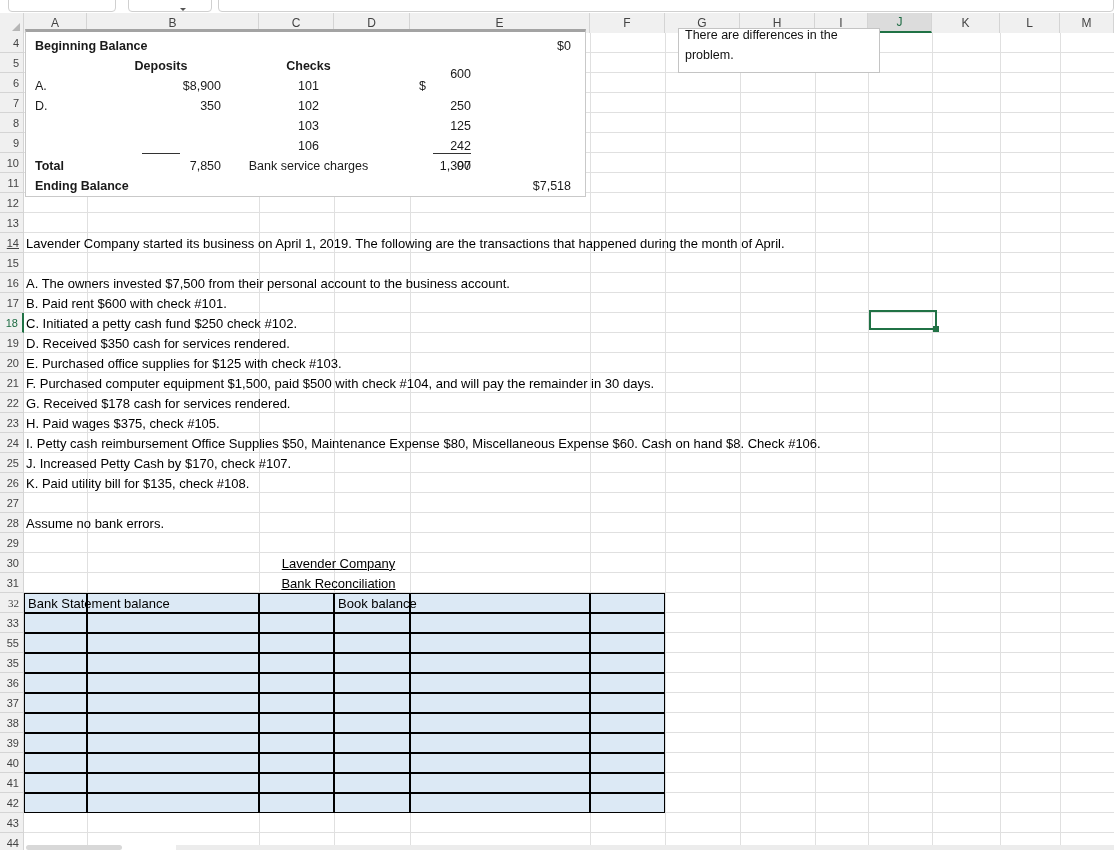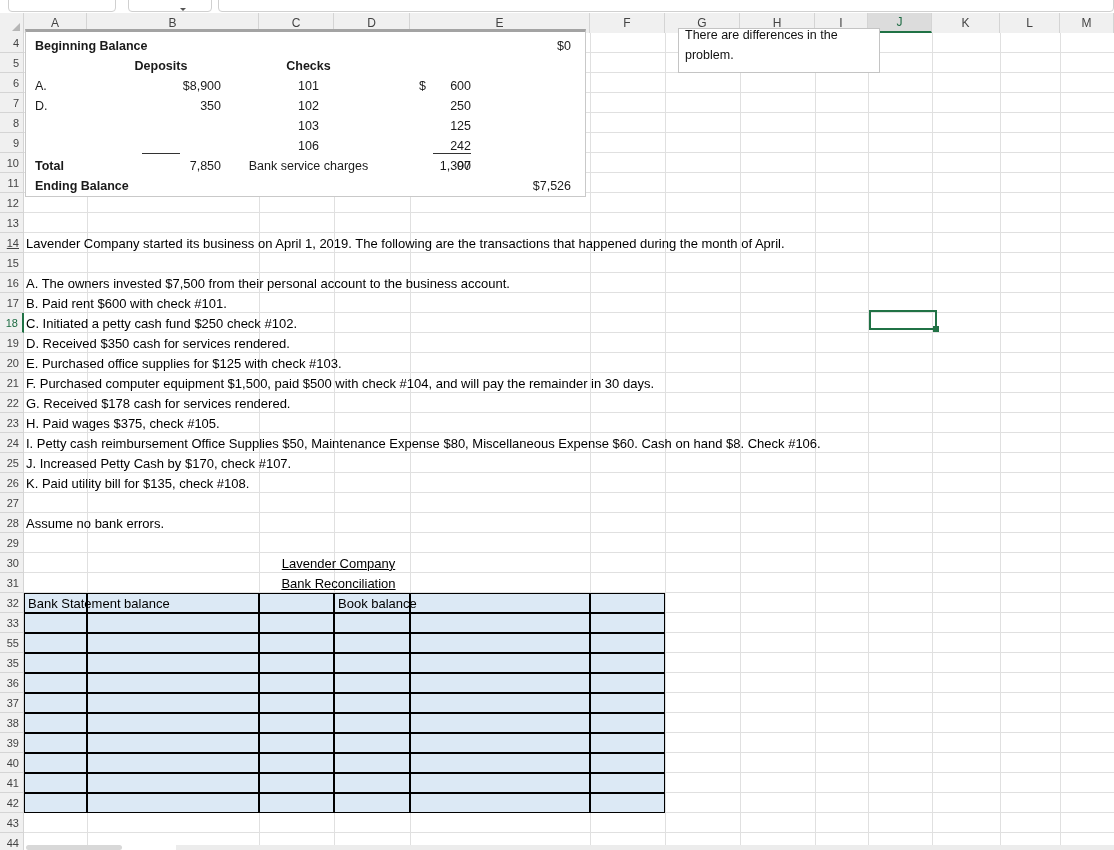--- a/index.html
+++ b/index.html
@@ -254,21 +254,21 @@
         <div class="row-head" style="top: 360px;">22</div>
         <div class="row-head" style="top: 380px;">23</div>
         <div class="row-head" style="top: 400px;">24</div>
         <div class="row-head" style="top: 420px;">25</div>
         <div class="row-head" style="top: 440px;">26</div>
         <div class="row-head" style="top: 460px;">27</div>
         <div class="row-head" style="top: 480px;">28</div>
         <div class="row-head" style="top: 500px;">29</div>
         <div class="row-head" style="top: 520px;">30</div>
         <div class="row-head" style="top: 540px;">31</div>
-        <div class="row-head" style="top: 560px;">32</div>
+        <div class="row-head" style="top: 560px; font-family: Liberation Serif, serif;">32</div>
         <div class="row-head" style="top: 580px;">33</div>
         <div class="row-head" style="top: 600px;">55</div>
         <div class="row-head" style="top: 620px;">35</div>
         <div class="row-head" style="top: 640px;">36</div>
         <div class="row-head" style="top: 660px; text-align: center;">37</div>
         <div class="row-head" style="top: 680px;">38</div>
         <div class="row-head" style="top: 700px;">39</div>
         <div class="row-head" style="top: 720px;">40</div>
         <div class="row-head" style="top: 740px;">41</div>
         <div class="row-head" style="top: 760px;">42</div>
@@ -429,36 +429,36 @@
         <div class="bs-cell l b" style="left: 9px; top: 4px; width: 220px;">Beginning Balance</div>
         <div class="bs-cell r" style="left: 415px; top: 4px; width: 130px;">$0</div>
         <div class="bs-cell c b" style="left: 75px; top: 24px; width: 120px;">Deposits</div>
         <div class="bs-cell c b" style="left: 220px; top: 24px; width: 125px;">Checks</div>
         <div class="bs-cell l" style="left: 9px; top: 44px; width: 30px;">A.</div>
         <div class="bs-cell r" style="left: 75px; top: 44px; width: 120px;">$8,900</div>
         <div class="bs-cell l" style="left: 9px; top: 64px; width: 30px;">D.</div>
         <div class="bs-cell r" style="left: 75px; top: 64px; width: 120px;">350</div>
         <div class="bs-cell c" style="left: 190px; top: 44px; width: 185px;">101</div>
         <div class="bs-cell l" style="left: 393px; top: 44px; width: 14px;">$</div>
-        <div class="bs-cell r" style="left: 393px; top: 44px; width: 52px; text-align: right;">600</div>
+        <div class="bs-cell r" style="left: 393px; top: 32px; width: 52px; text-align: right;">600</div>
         <div class="bs-cell c" style="left: 190px; top: 64px; width: 185px;">102</div>
         <div class="bs-cell r" style="left: 393px; top: 64px; width: 52px;">250</div>
         <div class="bs-cell c" style="left: 190px; top: 84px; width: 185px;">103</div>
         <div class="bs-cell r" style="left: 393px; top: 84px; width: 52px;">125</div>
         <div class="bs-cell c" style="left: 190px; top: 104px; width: 185px;">106</div>
         <div class="bs-cell r" style="left: 393px; top: 104px; width: 52px;">242</div>
         <div class="bs-cell c" style="left: 190px; top: 124px; width: 185px;">Bank service charges</div>
         <div class="bs-cell r" style="left: 393px; top: 124px; width: 52px;">90</div>
         <div class="bs-rule" style="left: 116px; top: 121px; width: 38px;"></div>
         <div class="bs-rule" style="left: 407px; top: 121px; width: 38px;"></div>
         <div class="bs-cell l b" style="left: 9px; top: 124px; width: 80px;">Total</div>
         <div class="bs-cell r" style="left: 75px; top: 124px; width: 120px;">7,850</div>
         <div class="bs-cell r" style="left: 393px; top: 124px; width: 52px;">1,307</div>
         <div class="bs-cell l b" style="left: 9px; top: 144px; width: 220px;">Ending Balance</div>
-        <div class="bs-cell r" style="left: 415px; top: 144px; width: 130px;">$7,526</div>
+        <div class="bs-cell r" style="left: 415px; top: 144px; width: 130px;">$7,518</div>
       </div>
   </div>
 
   <div class="comment-box">
     <div class="comment-text">There are differences in the problem.</div>
   </div>
 
   <div class="hscroll2"></div>
   <div class="hscroll"></div>
 </div>

